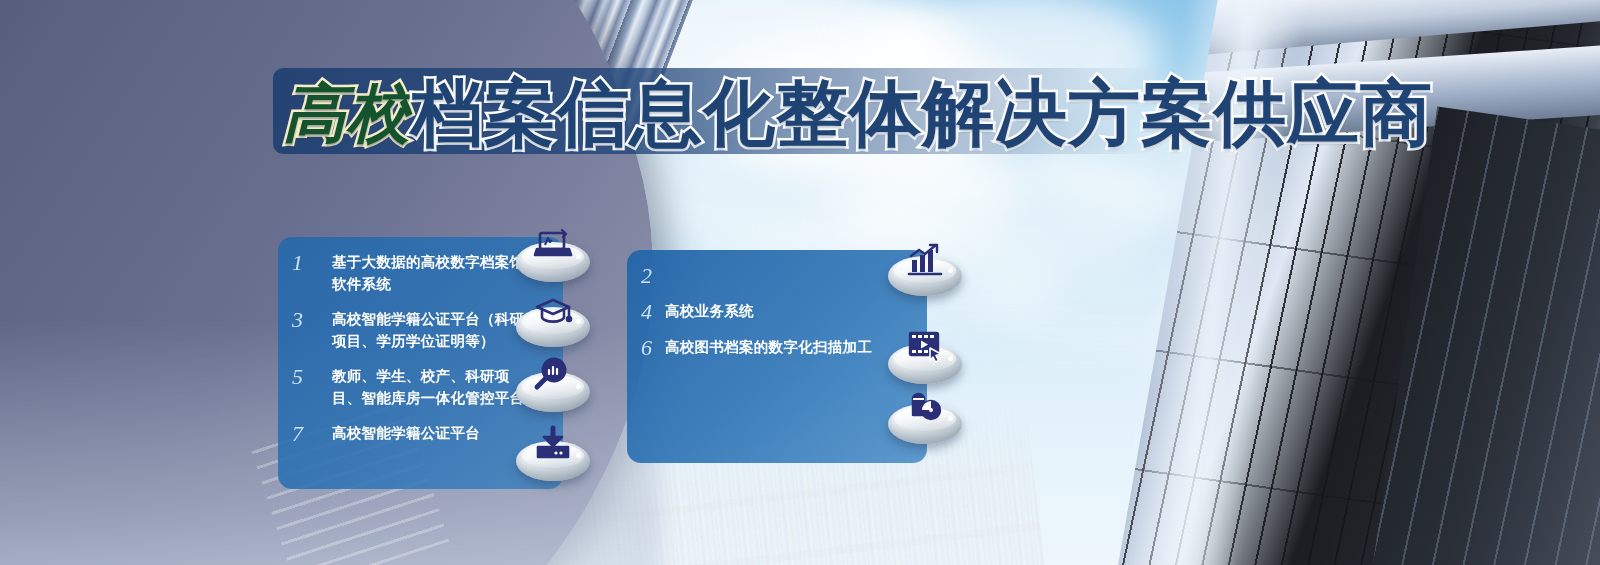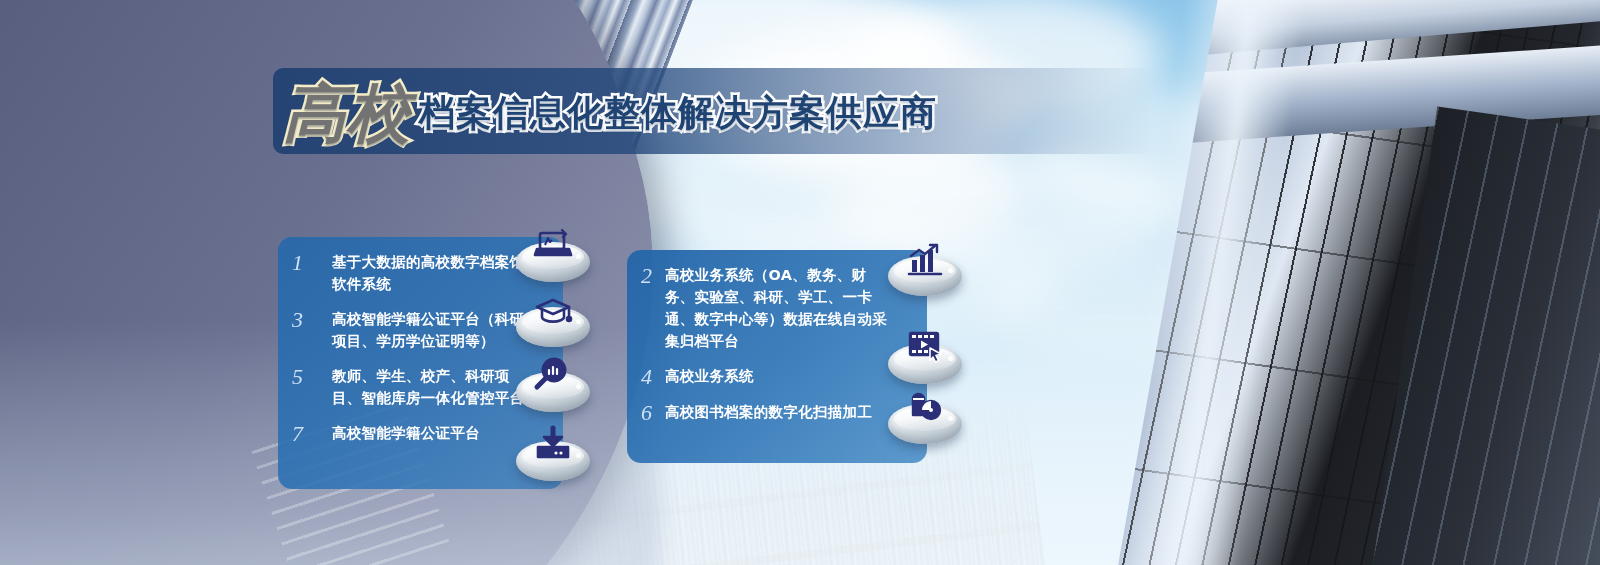--- a/index.html
+++ b/index.html
@@ -145,29 +145,28 @@
   #title-row {
     position:absolute; left:283px; top:70px; height:86px;
     display:flex; align-items:center; white-space:nowrap;
   }
   .title-hi, .title-rest {
     font-family:"DejaVu Sans","Liberation Sans",sans-serif;
     font-weight:bold; letter-spacing:1px;
   }
   .title-hi {
     font-size:63px; line-height:1;
-    color:#737373;
+    color:#14532d;
     font-style:italic;
     -webkit-text-stroke:5px #f5edc8;
     paint-order:stroke fill;
     text-shadow:0 2px 2px rgba(10,30,60,.35);
-    margin-right:8px;
   }
   .title-rest {
-    font-size:36px; line-height:1;
+    font-size:72px; line-height:1;
     color:#1f4473;
     -webkit-text-stroke:5px #ffffff;
     paint-order:stroke fill;
     text-shadow:0 2px 3px rgba(20,50,90,.30);
   }
 
   
   .panel {
     position:absolute; border-radius:14px; color:#fff;
   }
@@ -299,21 +298,20 @@
     </div>
 
   </div>
 </div>
 
 <div class="panel" id="panel-right">
   <div class="items">
 
     <div class="item">
       <span class="num">2</span>
-      <span class="txt">高校业务系统（OA、教务、财务、实验室、科研、学工、一卡通、数字中心等）数据在线自动采集归档平台</span>
     </div>
 
     <div class="item">
       <span class="num">4</span>
       <span class="txt">高校业务系统</span>
     </div>
 
     <div class="item">
       <span class="num">6</span>
       <span class="txt">高校图书档案的数字化扫描加工</span>

